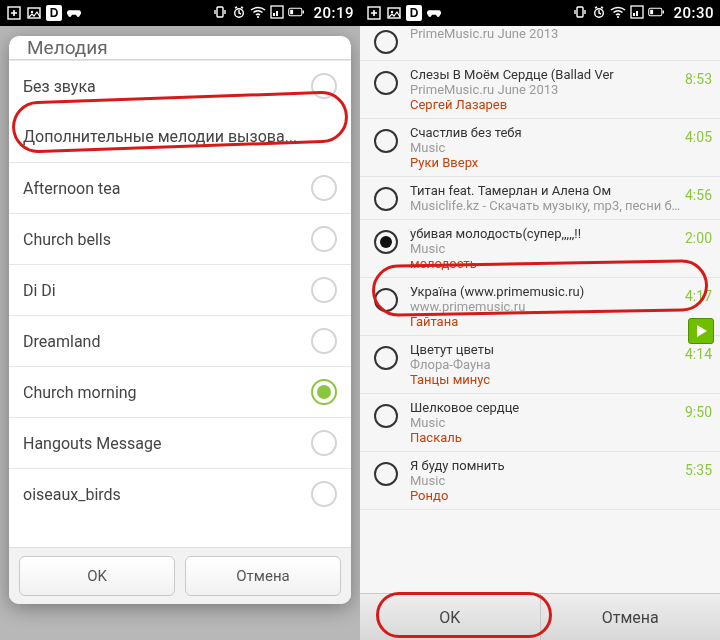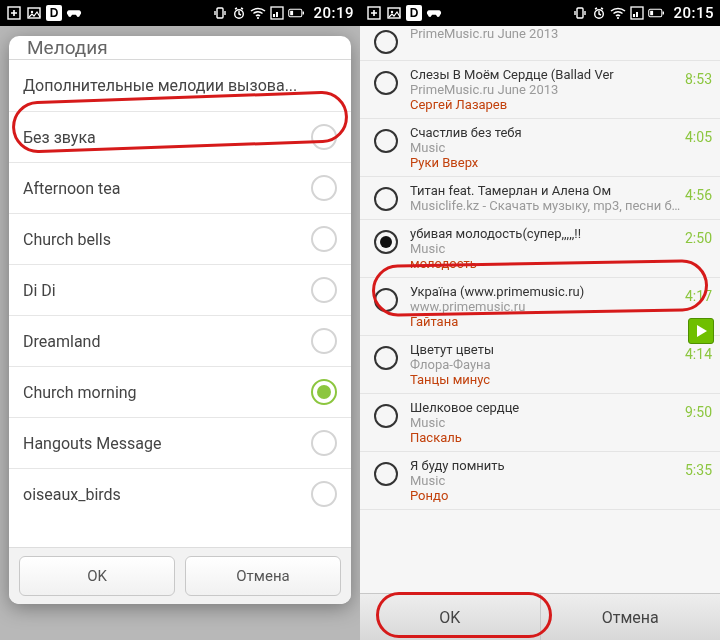--- a/index.html
+++ b/index.html
@@ -4,21 +4,21 @@
 <style>
   *{box-sizing:border-box;margin:0;padding:0;font-family:Roboto,Arial,sans-serif}
   body{width:720px;height:640px;background:#d0d0d0;overflow:hidden;position:relative}
   .phone{position:absolute;top:0;width:360px;height:640px;background:#eaeaea;overflow:hidden}
   .phone.left{left:0}
   .phone.right{left:360px}
   
   .status{height:26px;background:#000;color:#fff;display:flex;align-items:center;padding:0 6px;font-size:13px;font-weight:500}
   .status .left-icons{display:flex;gap:4px;align-items:center}
   .status .spacer{flex:1}
-  .status .right-icons{display:flex;gap:3px;align-items:center}
+  .status .right-icons{display:flex;gap:3px;}
   .status .clock{margin-left:6px;font-size:15px;letter-spacing:.5px}
   .sic{display:inline-flex;align-items:center;justify-content:center;width:16px;height:16px}
   
   .left .backdrop{position:absolute;inset:26px 0 0 0;background:#b8b8b8}
   .dialog{position:absolute;left:9px;right:9px;top:36px;background:#fff;border-radius:10px;box-shadow:0 4px 20px rgba(0,0,0,.35);overflow:hidden;display:flex;flex-direction:column;bottom:36px}
   .dlg-title{padding:0 18px;font-size:19px;color:#666}
   .dlg-divider{height:1px;background:#d8d8d8}
   .dlg-list{flex:1;overflow:hidden}
   .dlg-row{display:flex;align-items:center;padding:0 14px;height:51px;border-top:1px solid #e6e6e6;font-size:16px;color:#444}
   .dlg-row.first{border-top:0}
@@ -113,27 +113,27 @@
         </span>
       <span class="clock">20:19</span>
     </div>
   </div>
   <div class="backdrop"></div>
 
   <div class="dialog">
     <div class="dlg-title">Мелодия</div>
     <div class="dlg-divider"></div>
     <div class="dlg-list">
+      <div class="dlg-row">
+          <span class="lbl">Без звука</span>
+          <span class="dlg-radio"></span>
+        </div>
       <div class="dlg-row first">
         <span class="lbl">Дополнительные мелодии вызова...</span>
       </div>
-      <div class="dlg-row">
-          <span class="lbl">Без звука</span>
-          <span class="dlg-radio"></span>
-        </div>
       <div class="dlg-row">
           <span class="lbl">Afternoon tea</span>
           <span class="dlg-radio"></span>
         </div>
       <div class="dlg-row">
           <span class="lbl">Church bells</span>
           <span class="dlg-radio"></span>
         </div>
       <div class="dlg-row">
           <span class="lbl">Di Di</span>
@@ -213,21 +213,21 @@
             <rect x="6" y="6" width="2" height="5" fill="#fff"></rect>
           </svg>
         </span>
       <span class="sic">
           <svg width="22" height="12" viewBox="0 0 22 12">
             <rect x="1" y="1" width="18" height="10" rx="2" fill="none" stroke="#fff" stroke-width="1.4"></rect>
             <rect x="20" y="4" width="2" height="4" fill="#fff"></rect>
             <rect x="3" y="3" width="4" height="6" fill="#fff"></rect>
           </svg>
         </span>
-      <span class="clock">20:15</span>
+      <span class="clock">20:30</span>
     </div>
   </div>
 
   <div class="r-body">
     <div class="r-list" id="r-list">
         <div class="r-row partial-top">
           <div class="r-radio"></div>
           <div class="r-text">
             <div class="r-sub">PrimeMusic.ru June 2013</div>
           </div>
@@ -258,21 +258,21 @@
           </div>
           <div class="r-dur">4:56</div>
         </div>
         <div class="r-row">
           <div class="r-radio sel"></div>
           <div class="r-text">
             <div class="r-title">убивая молодость(супер,,,,,!!</div>
             <div class="r-sub">Music</div>
             <div class="r-sub2">молодость</div>
           </div>
-          <div class="r-dur">2:50</div>
+          <div class="r-dur">2:00</div>
         </div>
         <div class="r-row">
           <div class="r-radio"></div>
           <div class="r-text">
             <div class="r-title">Україна (www.primemusic.ru)</div>
             <div class="r-sub">www.primemusic.ru</div>
             <div class="r-sub2">Гайтана</div>
           </div>
           <div class="r-dur">4:17</div>
         </div>

